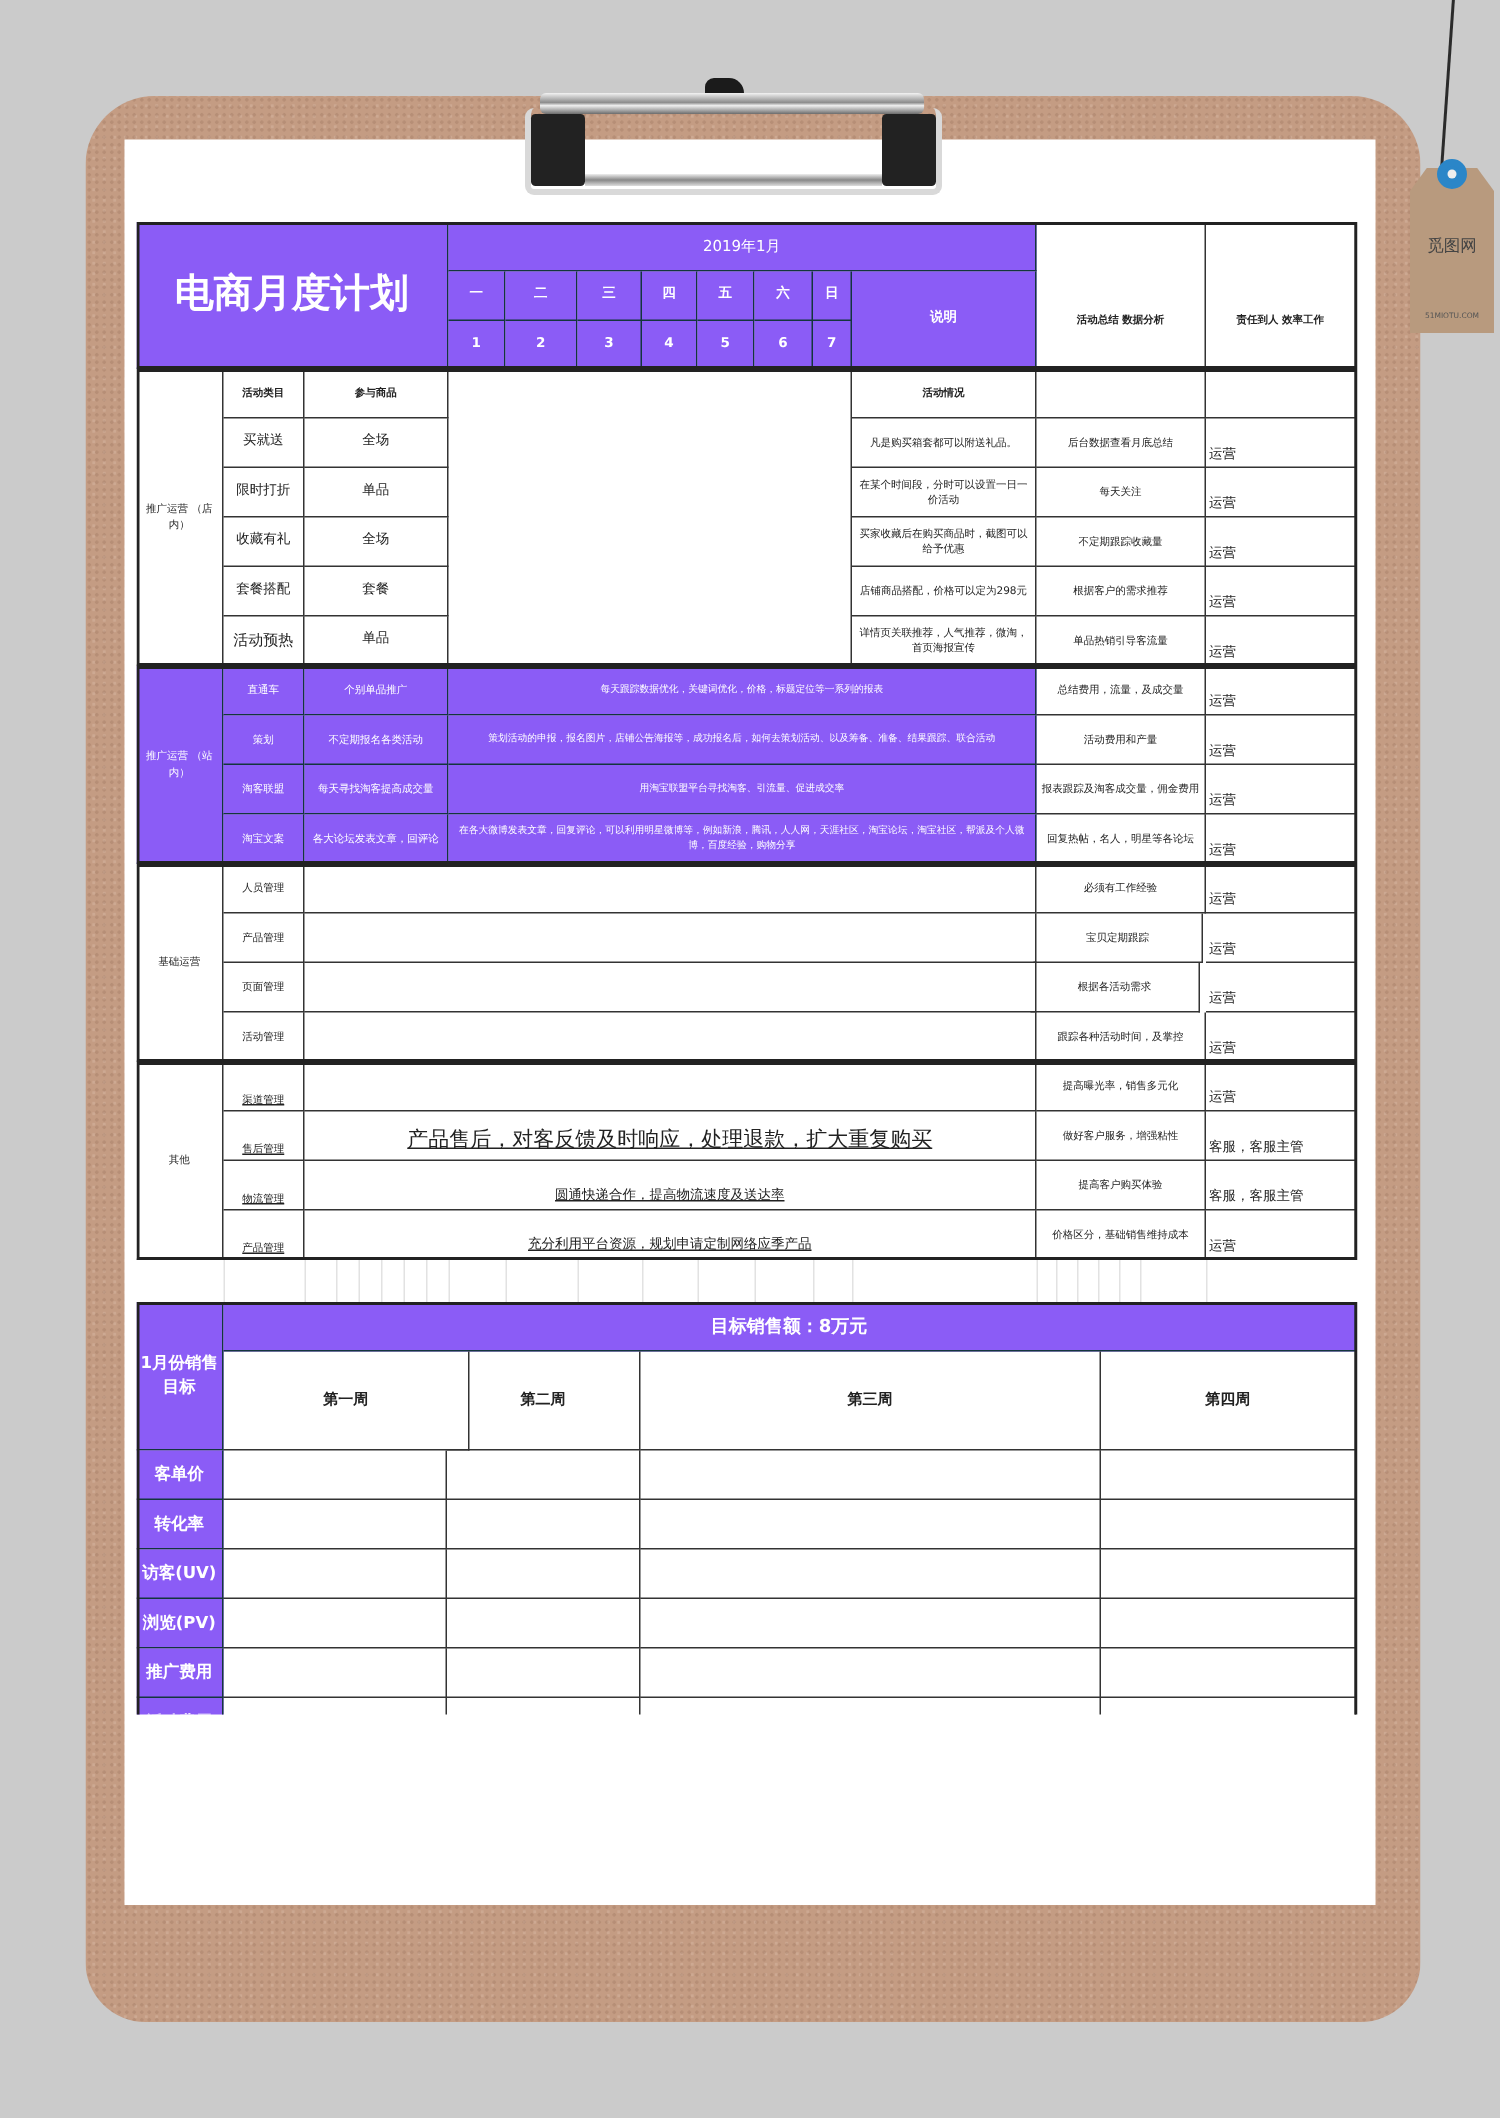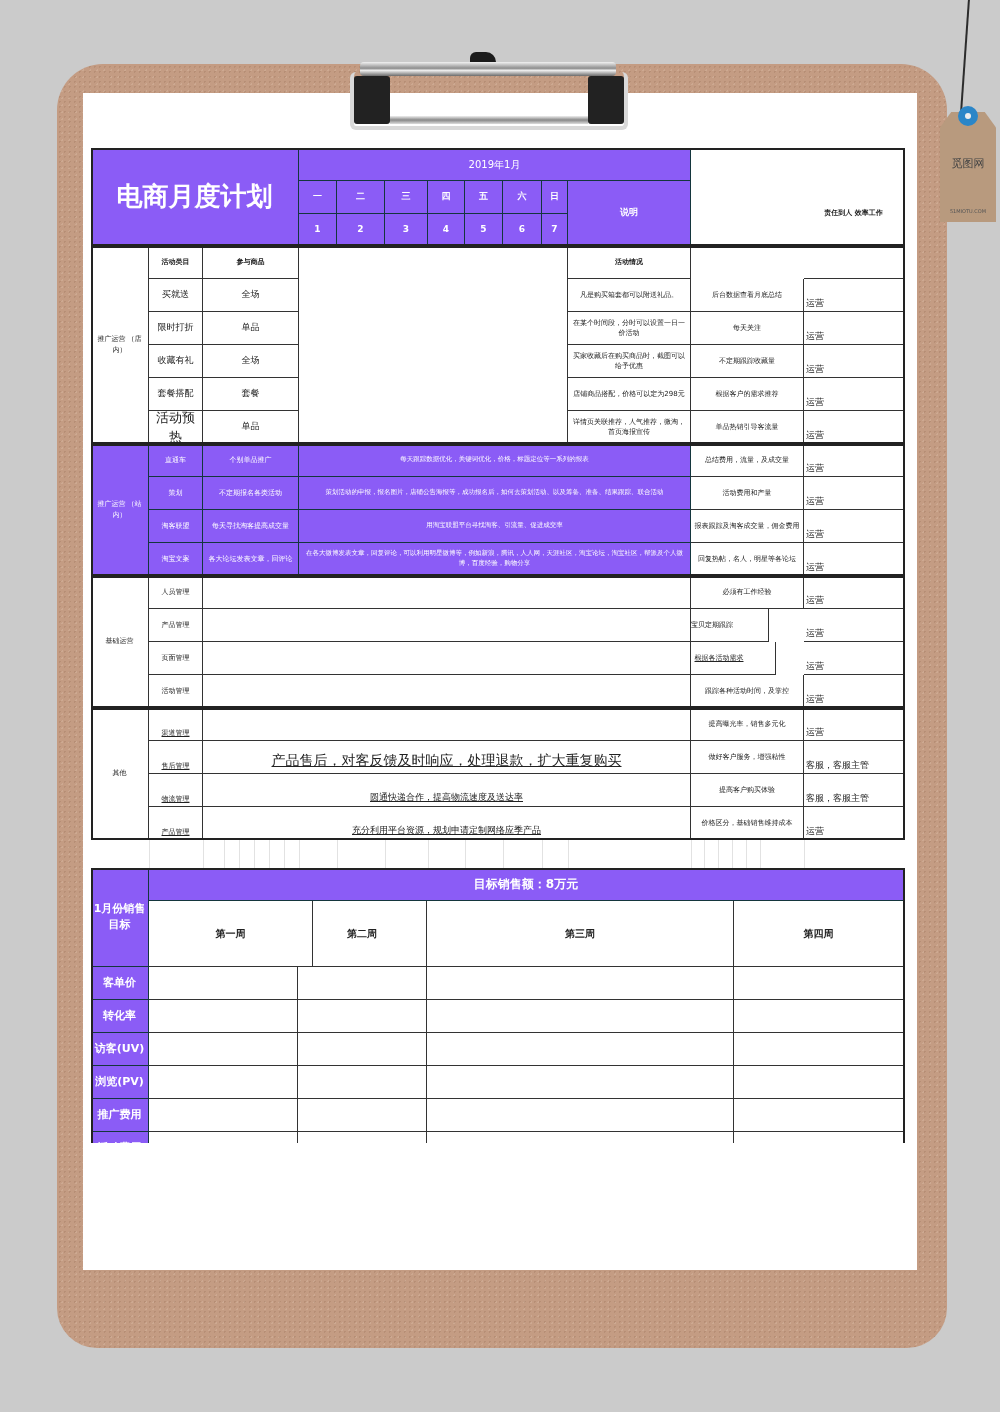--- a/index.html
+++ b/index.html
@@ -83,20 +83,21 @@
     <div class="cell dk bold" style="left: 294px; top: 66px; width: 43px; height: 32px; font-size: 9px;">3</div>
     <div class="cell dk bold" style="left: 337px; top: 33px; width: 37px; height: 33px; font-size: 9px;">四</div>
     <div class="cell dk bold" style="left: 337px; top: 66px; width: 37px; height: 32px; font-size: 9px;">4</div>
     <div class="cell dk bold" style="left: 374px; top: 33px; width: 38px; height: 33px; font-size: 9px;">五</div>
     <div class="cell dk bold" style="left: 374px; top: 66px; width: 38px; height: 32px; font-size: 9px;">5</div>
     <div class="cell dk bold" style="left: 412px; top: 33px; width: 39px; height: 33px; font-size: 9px;">六</div>
     <div class="cell dk bold" style="left: 412px; top: 66px; width: 39px; height: 32px; font-size: 9px;">6</div>
     <div class="cell dk bold" style="left: 451px; top: 33px; width: 26px; height: 33px; font-size: 9px;">日</div>
     <div class="cell dk bold" style="left: 451px; top: 66px; width: 26px; height: 32px; font-size: 9px;">7</div>
     <div class="cell dk bold" style="left: 477px; top: 33px; width: 123px; height: 65px; font-size: 9px;">说明</div>
+    <div class="cell bold" style="left: 600px; top: 0px; width: 113px; height: 131px; font-size: 7px;">活动总结 数据分析</div>
     <div class="cell bold" style="left: 713px; top: 0px; width: 100px; height: 131px; font-size: 7px;">责任到人 效率工作</div>
     <div class="cell " style="left: 0px; top: 98px; width: 58px; height: 198px; font-size: 7px;">推广运营 （店内）</div>
     <div class="cell bold" style="left: 58px; top: 98px; width: 54px; height: 33px;">活动类目</div>
     <div class="cell bold" style="left: 112px; top: 98px; width: 96px; height: 33px;">参与商品</div>
     <div class="cell " style="left: 208px; top: 98px; width: 269px; height: 198px;"></div>
     <div class="cell bold" style="left: 477px; top: 98px; width: 123px; height: 33px;">活动情况</div>
     <div class="cell " style="left: 58px; top: 131px; width: 54px; height: 33px; font-size: 9px;">买就送</div>
     <div class="cell " style="left: 112px; top: 131px; width: 96px; height: 33px; font-size: 9px;">全场</div>
     <div class="cell " style="left: 477px; top: 131px; width: 123px; height: 33px; font-size: 7px;">凡是购买箱套都可以附送礼品。</div>
     <div class="cell " style="left: 600px; top: 131px; width: 113px; height: 33px; font-size: 7px;">后台数据查看月底总结</div>
@@ -109,21 +110,21 @@
     <div class="cell " style="left: 58px; top: 197px; width: 54px; height: 33px; font-size: 9px;">收藏有礼</div>
     <div class="cell " style="left: 112px; top: 197px; width: 96px; height: 33px; font-size: 9px;">全场</div>
     <div class="cell " style="left: 477px; top: 197px; width: 123px; height: 33px; font-size: 7px;">买家收藏后在购买商品时，截图可以给予优惠</div>
     <div class="cell " style="left: 600px; top: 197px; width: 113px; height: 33px; font-size: 7px;">不定期跟踪收藏量</div>
     <div class="cell left-bottom" style="left: 713px; top: 197px; width: 100px; height: 33px;">运营</div>
     <div class="cell " style="left: 58px; top: 230px; width: 54px; height: 33px; font-size: 9px;">套餐搭配</div>
     <div class="cell " style="left: 112px; top: 230px; width: 96px; height: 33px; font-size: 9px;">套餐</div>
     <div class="cell " style="left: 477px; top: 230px; width: 123px; height: 33px; font-size: 7px;">店铺商品搭配，价格可以定为298元</div>
     <div class="cell " style="left: 600px; top: 230px; width: 113px; height: 33px; font-size: 7px;">根据客户的需求推荐</div>
     <div class="cell left-bottom" style="left: 713px; top: 230px; width: 100px; height: 33px;">运营</div>
-    <div class="cell " style="left: 58px; top: 263px; width: 54px; height: 33px; font-size: 13px;">活动预热</div>
+    <div class="cell " style="left: 58px; top: 263px; width: 54px; height: 33px; font-size: 10px;">活动预热</div>
     <div class="cell " style="left: 112px; top: 263px; width: 96px; height: 33px; font-size: 9px;">单品</div>
     <div class="cell " style="left: 477px; top: 263px; width: 123px; height: 33px; font-size: 7px;">详情页关联推荐，人气推荐，微淘，首页海报宣传</div>
     <div class="cell " style="left: 600px; top: 263px; width: 113px; height: 33px; font-size: 7px;">单品热销引导客流量</div>
     <div class="cell left-bottom" style="left: 713px; top: 263px; width: 100px; height: 33px;">运营</div>
     <div class="cell dk" style="left: 0px; top: 296px; width: 58px; height: 132px; font-size: 7px;">推广运营 （站内）</div>
     <div class="cell dk" style="left: 58px; top: 296px; width: 54px; height: 33px;">直通车</div>
     <div class="cell dk" style="left: 112px; top: 296px; width: 96px; height: 33px;">个别单品推广</div>
     <div class="cell dk" style="left: 208px; top: 296px; width: 392px; height: 33px; font-size: 6.5px;">每天跟踪数据优化，关键词优化，价格，标题定位等一系列的报表</div>
     <div class="cell " style="left: 600px; top: 296px; width: 113px; height: 33px; font-size: 7px;">总结费用，流量，及成交量</div>
     <div class="cell left-bottom" style="left: 713px; top: 296px; width: 100px; height: 33px;">运营</div>
@@ -142,25 +143,25 @@
     <div class="cell dk" style="left: 208px; top: 395px; width: 392px; height: 33px; font-size: 6.5px;">在各大微博发表文章，回复评论，可以利用明星微博等，例如新浪，腾讯，人人网，天涯社区，淘宝论坛，淘宝社区，帮派及个人微博，百度经验，购物分享</div>
     <div class="cell " style="left: 600px; top: 395px; width: 113px; height: 33px; font-size: 7px;">回复热帖，名人，明星等各论坛</div>
     <div class="cell left-bottom" style="left: 713px; top: 395px; width: 100px; height: 33px;">运营</div>
     <div class="cell " style="left: 0px; top: 428px; width: 58px; height: 132px; font-size: 7px;">基础运营</div>
     <div class="cell " style="left: 58px; top: 428px; width: 54px; height: 33px;">人员管理</div>
     <div class="cell " style="left: 112px; top: 428px; width: 488px; height: 33px;"></div>
     <div class="cell " style="left: 600px; top: 428px; width: 113px; height: 33px; font-size: 7px;">必须有工作经验</div>
     <div class="cell left-bottom" style="left: 713px; top: 428px; width: 100px; height: 33px;">运营</div>
     <div class="cell " style="left: 58px; top: 461px; width: 54px; height: 33px;">产品管理</div>
     <div class="cell " style="left: 112px; top: 461px; width: 488px; height: 33px;"></div>
-    <div class="cell " style="left: 565px; top: 461px; width: 113px; height: 33px; font-size: 7px;">宝贝定期跟踪</div>
+    <div class="cell " style="left: 598px; top: 461px; width: 113px; height: 33px; font-size: 7px;">宝贝定期跟踪</div>
     <div class="cell left-bottom" style="left: 713px; top: 461px; width: 100px; height: 33px;">运营</div>
     <div class="cell " style="left: 58px; top: 494px; width: 54px; height: 33px;">页面管理</div>
     <div class="cell " style="left: 112px; top: 494px; width: 488px; height: 33px;"></div>
-    <div class="cell " style="left: 572px; top: 494px; width: 113px; height: 33px; font-size: 7px; text-decoration: underline;">根据各活动需求</div>
+    <div class="cell " style="left: 596px; top: 494px; width: 113px; height: 33px; font-size: 7px;">根据各活动需求</div>
     <div class="cell left-bottom" style="left: 713px; top: 494px; width: 100px; height: 33px;">运营</div>
     <div class="cell " style="left: 58px; top: 527px; width: 54px; height: 33px;">活动管理</div>
     <div class="cell " style="left: 112px; top: 527px; width: 488px; height: 33px;"></div>
     <div class="cell " style="left: 600px; top: 527px; width: 113px; height: 33px; font-size: 7px;">跟踪各种活动时间，及掌控</div>
     <div class="cell left-bottom" style="left: 713px; top: 527px; width: 100px; height: 33px;">运营</div>
     <div class="cell " style="left: 0px; top: 560px; width: 58px; height: 132px; font-size: 7px;">其他</div>
     <div class="cell bottom-text" style="left: 58px; top: 560px; width: 54px; height: 33px;">渠道管理</div>
     <div class="cell bottom-text" style="left: 112px; top: 560px; width: 488px; height: 33px; font-size: 9px;"></div>
     <div class="cell " style="left: 600px; top: 560px; width: 113px; height: 33px; font-size: 7px;">提高曝光率，销售多元化</div>
     <div class="cell left-bottom" style="left: 713px; top: 560px; width: 100px; height: 33px;">运营</div>

